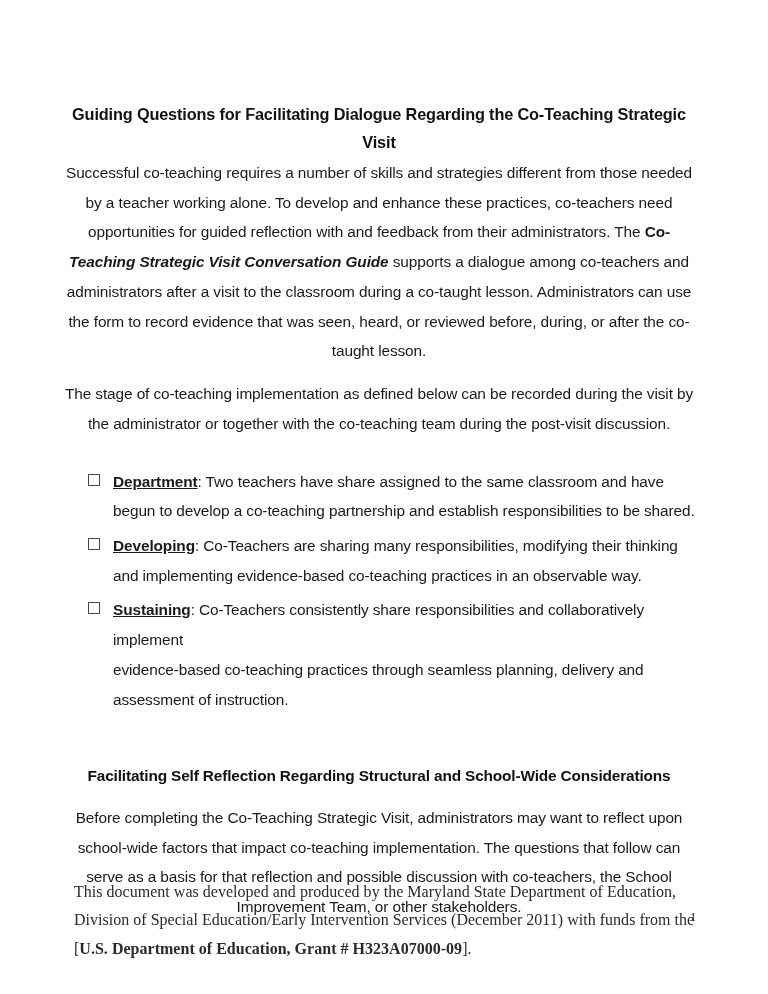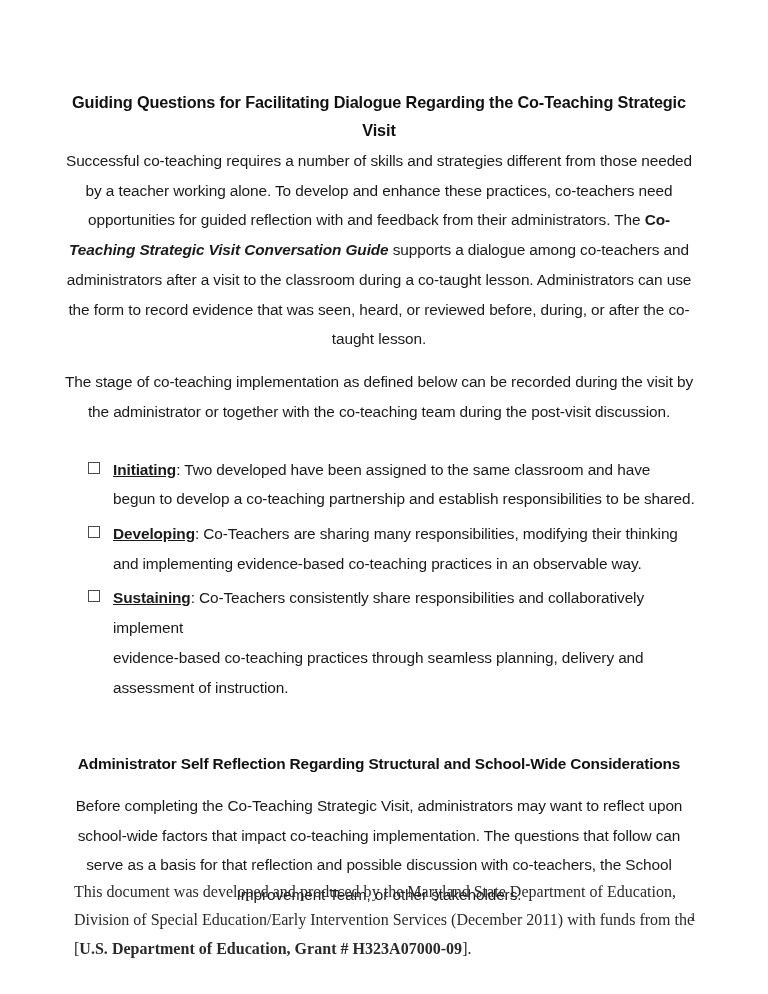--- a/index.html
+++ b/index.html
@@ -34,21 +34,21 @@
     width: 634px;
   }
 
   
   .doc-title {
     font-size: 16.3px;
     font-weight: bold;
     text-align: center;
     line-height: 1.72;
     letter-spacing: -0.15px;
-    margin: 0 0 2px 0;
+    margin: 12px 0 2px 0;
     padding: 0 8px;
     color: #111111;
   }
 
   
   .para {
     font-size: 15.4px;
     line-height: 1.93;
     margin: 0 0 13px 0;
     text-align: center;
@@ -147,34 +147,34 @@
       <span>Strategic Visit</span>
     </h1>
 
     <p class="para"><span>Successful co-teaching requires a number of skills and strategies different from those needed by a teacher working alone.  To develop and enhance these practices, co-teachers need opportunities for guided reflection with and feedback from their administrators.  The </span><span class="bu">Co-</span><span class="bi">Teaching Strategic Visit Conversation Guide</span><span> supports a dialogue among co-teachers and administrators after a visit to the classroom during a co-taught lesson.  Administrators can use the form to record evidence that was seen, heard, or reviewed before, during, or after the co-taught lesson.</span></p>
 
     <p class="para tight">The stage of co-teaching implementation as defined below can be recorded during the visit by the administrator or together with the co-teaching team during the post-visit discussion.</p>
 
     <ul class="check-list">
 
       <li class="check-item">
-        <span class="checkbox"></span><span class="term">Initiating</span><span>: </span><span>Two developed have been assigned to the same classroom and have begun to develop a co-teaching partnership and establish responsibilities to be shared.</span>
+        <span class="checkbox"></span><span class="term">Department</span><span>: </span><span>Two teachers have share assigned to the same classroom and have begun to develop a co-teaching partnership and establish responsibilities to be shared.</span>
       </li>
 
       <li class="check-item">
         <span class="checkbox"></span><span class="term">Developing</span><span>: </span><span>Co-Teachers are sharing many responsibilities, modifying their thinking and implementing evidence-based co-teaching practices in an observable way.</span>
       </li>
 
       <li class="check-item">
         <span class="checkbox"></span><span class="term">Sustaining</span><span>:  </span><span>Co-Teachers consistently share responsibilities and collaboratively implement</span><br><span>evidence-based co-teaching practices through seamless planning, delivery and assessment of instruction.</span>
       </li>
 
     </ul>
 
-    <h2 class="section-heading">Administrator Self Reflection Regarding Structural and School-Wide Considerations</h2>
+    <h2 class="section-heading">Facilitating Self Reflection Regarding Structural and School-Wide Considerations</h2>
 
     <p class="para">Before completing the Co-Teaching Strategic Visit, administrators may want to reflect upon school-wide factors that impact co-teaching implementation.  The questions that follow can serve as a basis for that reflection and possible discussion with co-teachers, the School Improvement Team, or other stakeholders.</p>
 
   </div>
 
   <div class="footer"><span>This document was developed and produced by the Maryland State Department of Education, Division of Special Education/Early Intervention Services (December 2011) with funds from the [</span><b>U.S. Department of Education, Grant # H323A07000-09</b><span>].</span></div>
 
   <div class="page-number">1</div>
 
 </div>

